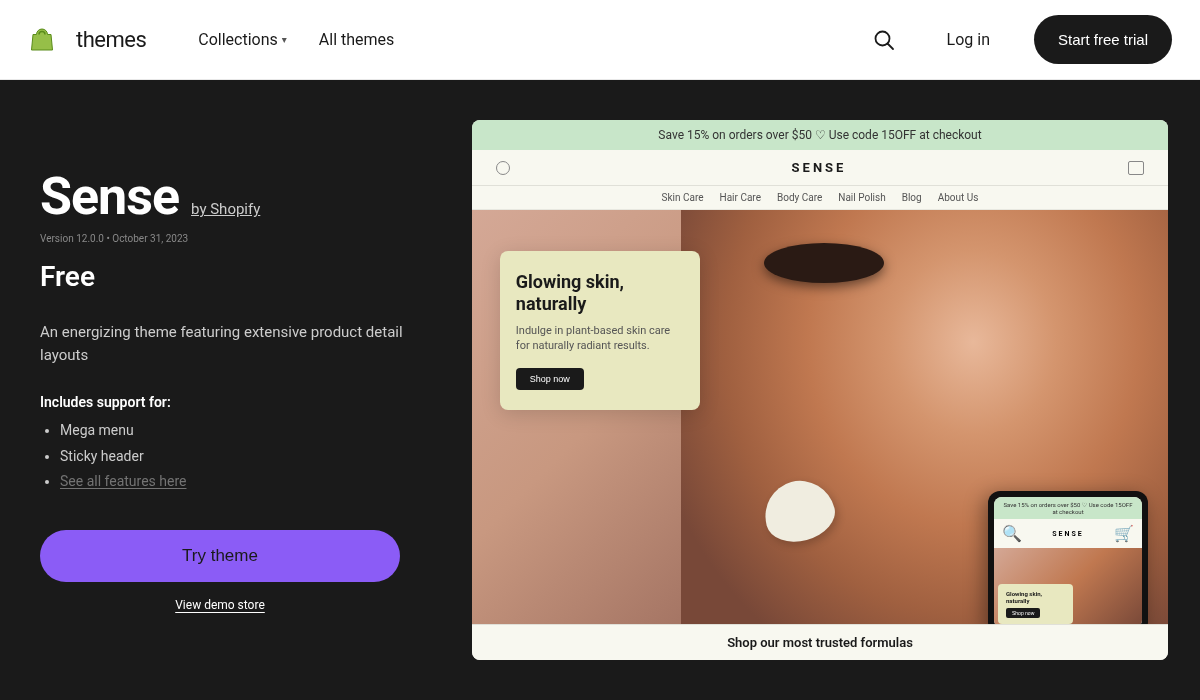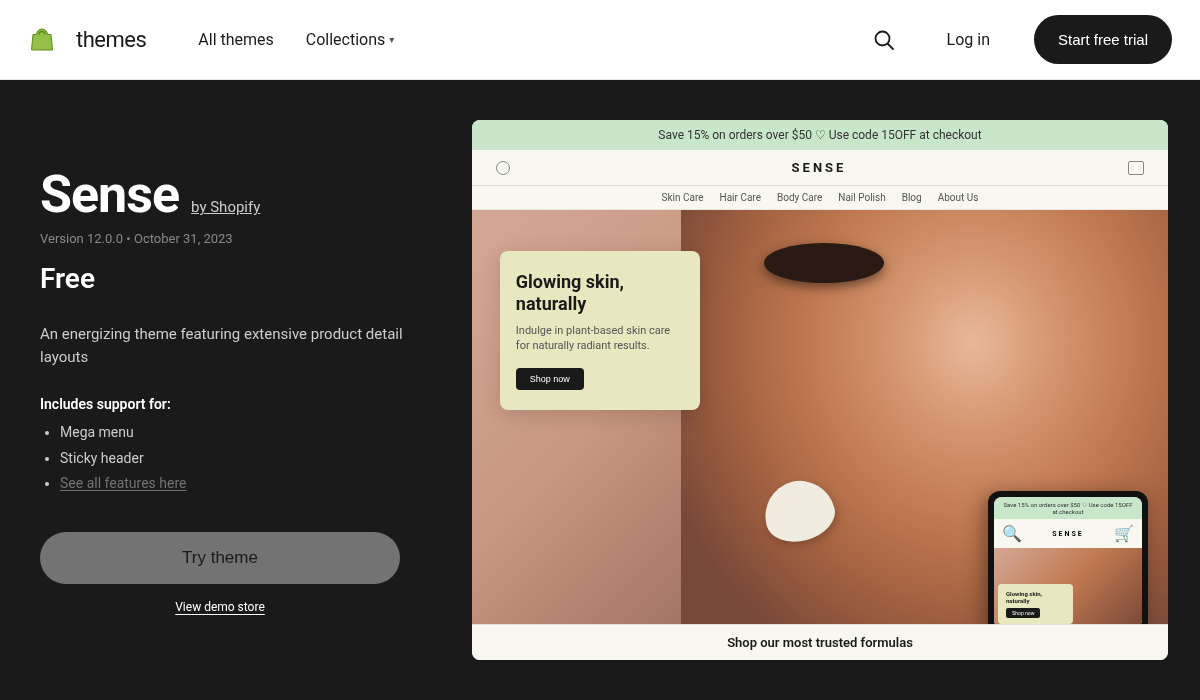--- a/index.html
+++ b/index.html
@@ -139,21 +139,21 @@
       margin-left: 12px;
       font-weight: 400;
     }
 
     .by-author a {
       color: #ccc;
       text-decoration: underline;
     }
 
     .version-info {
-      font-size: 13px;
+      font-size: 10px;
       color: #888;
       margin-top: 8px;
     }
 
     .price-tag {
       font-size: 28px;
       font-weight: 600;
       color: #fff;
       margin-top: 16px;
     }
@@ -184,21 +184,21 @@
       line-height: 1.8;
     }
 
     .support-list a {
       color: #737373;
       text-decoration: underline;
       text-underline-offset: 2px;
     }
 
     .try-theme-btn {
-      background: #737373;
+      background: #8b5cf6;
       color: #1a1a1a;
       border: none;
       border-radius: 40px;
       padding: 16px 24px;
       font-size: 17px;
       font-weight: 500;
       cursor: pointer;
       width: 360px;
       margin-top: 36px;
     }
@@ -487,25 +487,25 @@
 
       <svg class="shopify-bag-icon" viewBox="0 0 28 28" fill="none">
         <path d="M19.5 8.5c0-3.04-2.46-5.5-5.5-5.5S8.5 5.46 8.5 8.5H5L3.5 24h21L23 8.5h-3.5z" fill="#96bf48" stroke="#5a8c1a" stroke-width="1"></path>
         <path d="M11 8.5a3 3 0 0 1 6 0" stroke="#5a8c1a" stroke-width="1.5" fill="none"></path>
       </svg>
       <span class="logo-text">themes</span>
     </div>
 
     <div class="nav-links">
       <a class="nav-link">
-        <span>All themes</span>
+        <span>Collections</span>
+        <span class="chevron-icon">▾</span>
       </a>
       <a class="nav-link">
-        <span>Collections</span>
-        <span class="chevron-icon">▾</span>
+        <span>All themes</span>
       </a>
     </div>
 
     <div class="nav-spacer"></div>
 
     <button class="search-icon-btn" aria-label="Search">
       <svg width="22" height="22" viewBox="0 0 22 22" fill="none">
         <circle cx="9.5" cy="9.5" r="7" stroke="#1a1a1a" stroke-width="1.8"></circle>
         <line x1="14.5" y1="14.5" x2="20" y2="20" stroke="#1a1a1a" stroke-width="1.8" stroke-linecap="round"></line>
       </svg>

